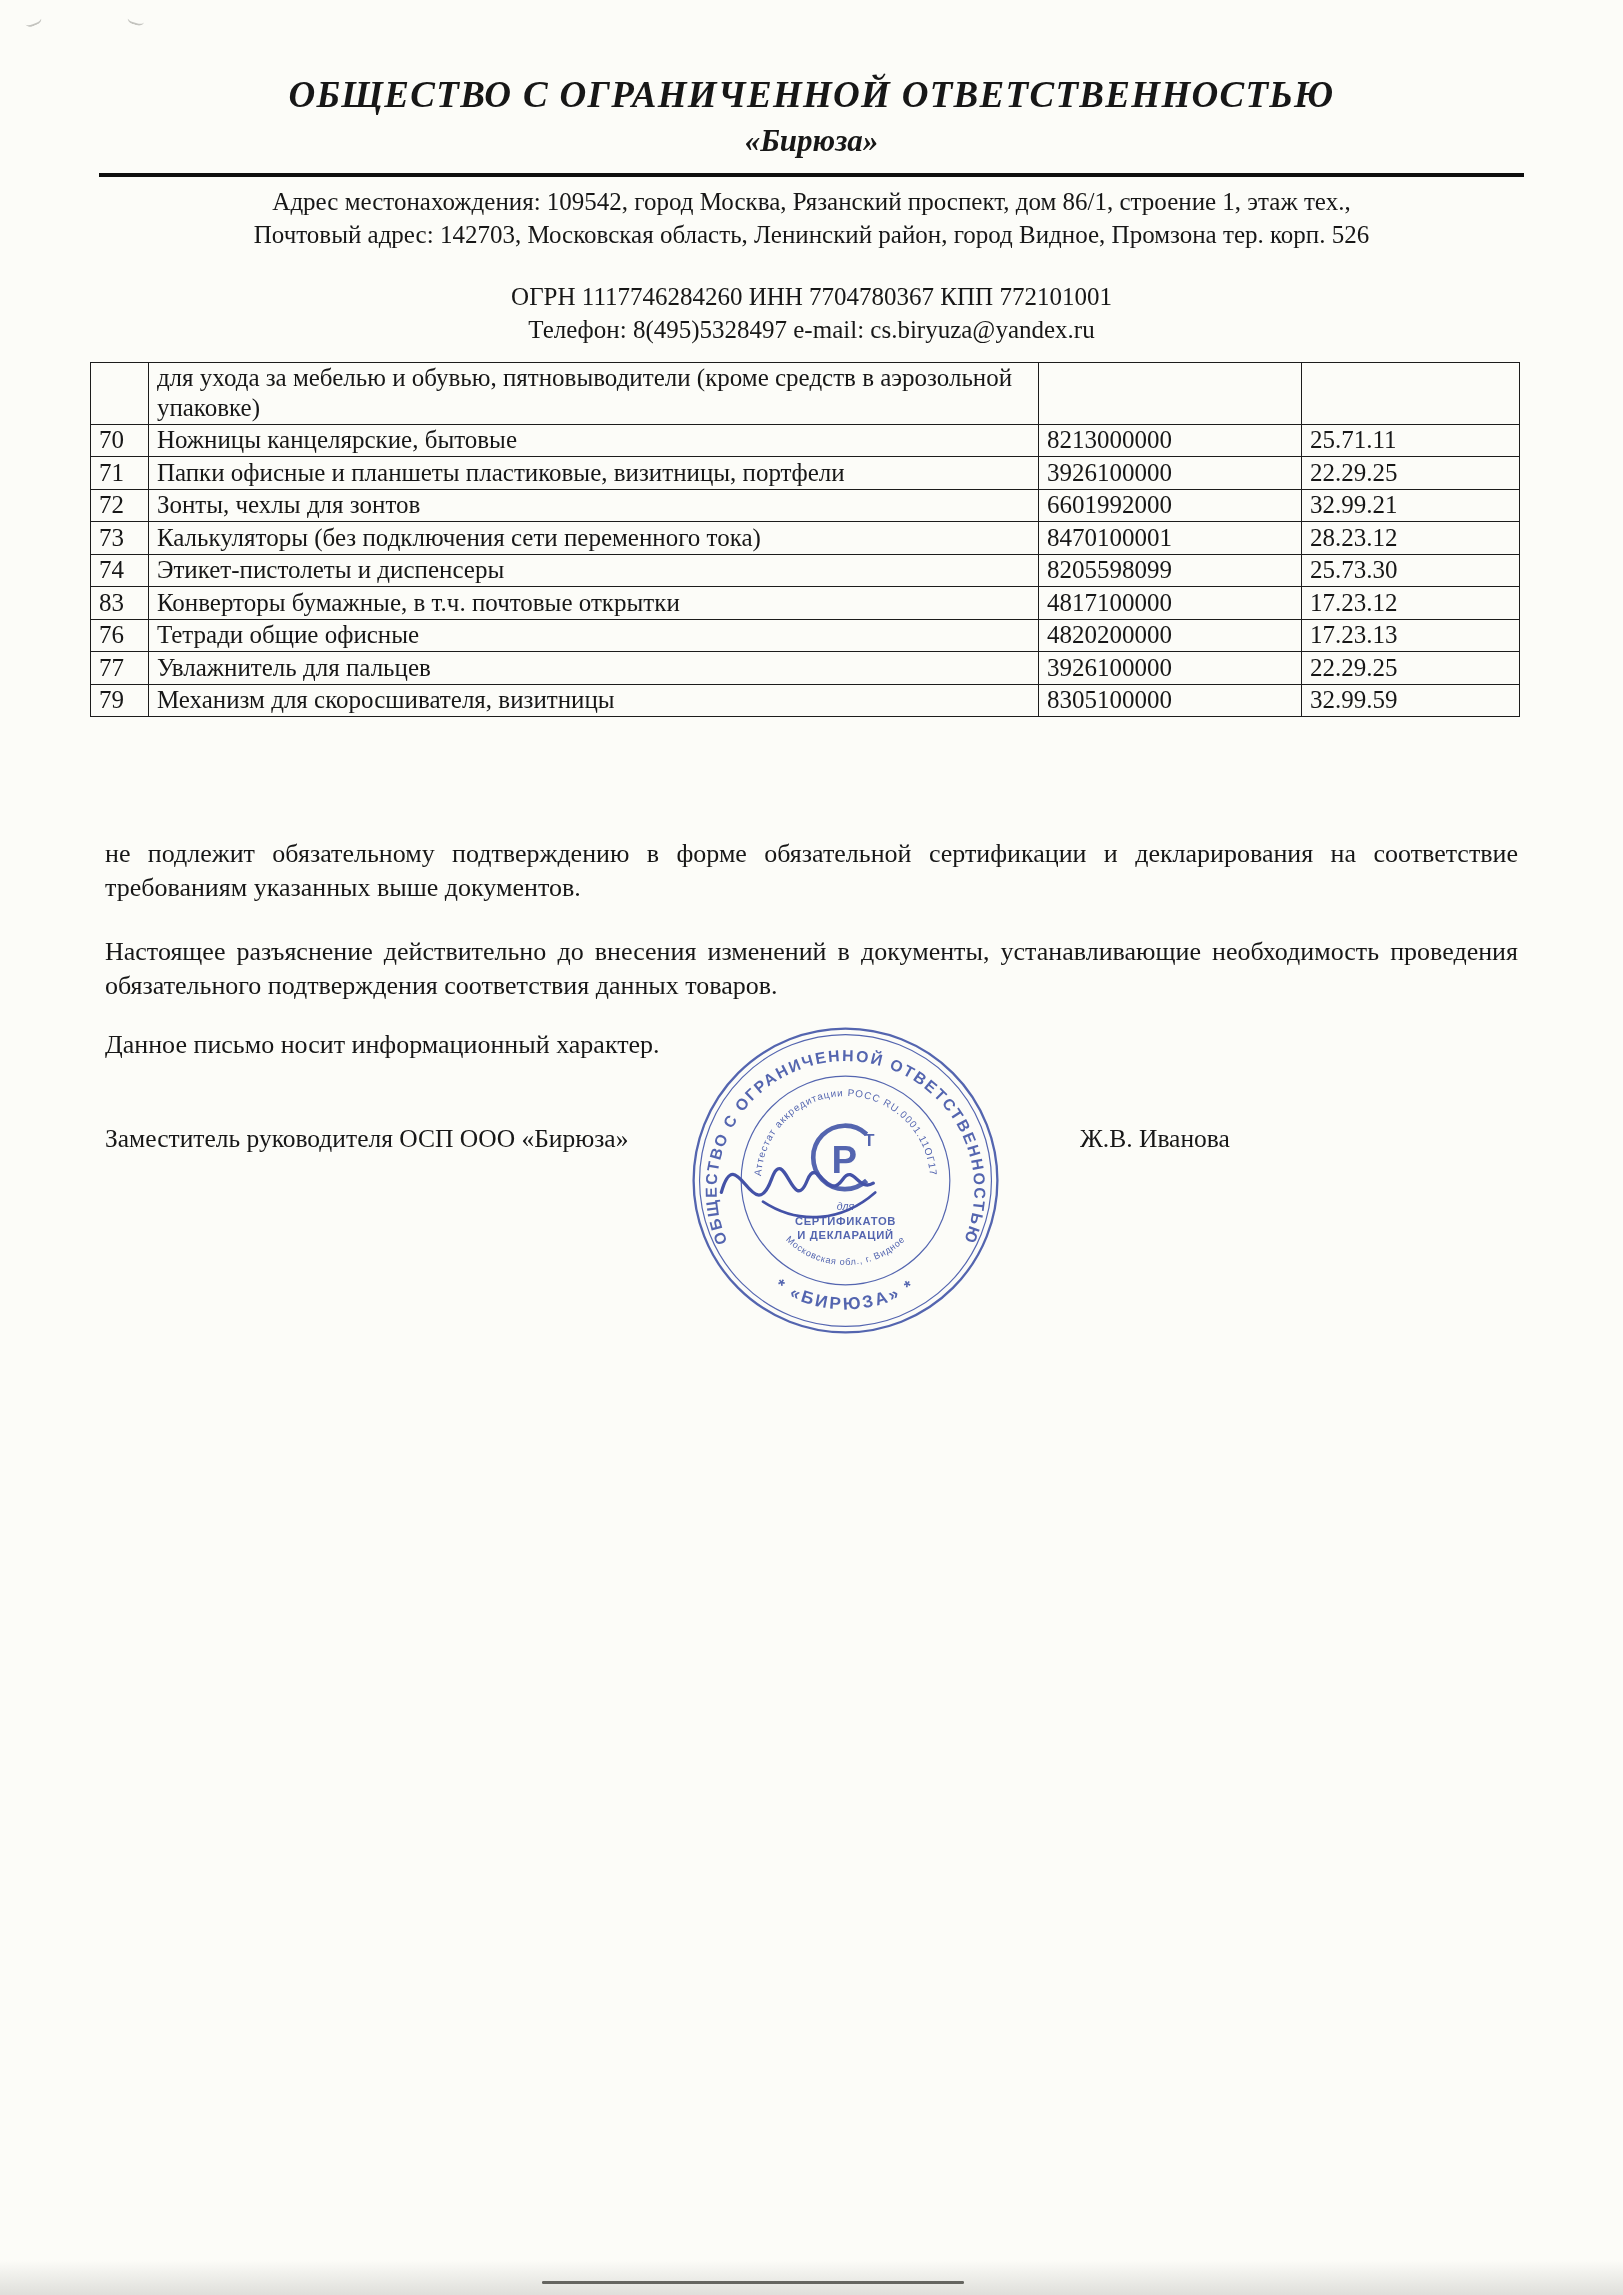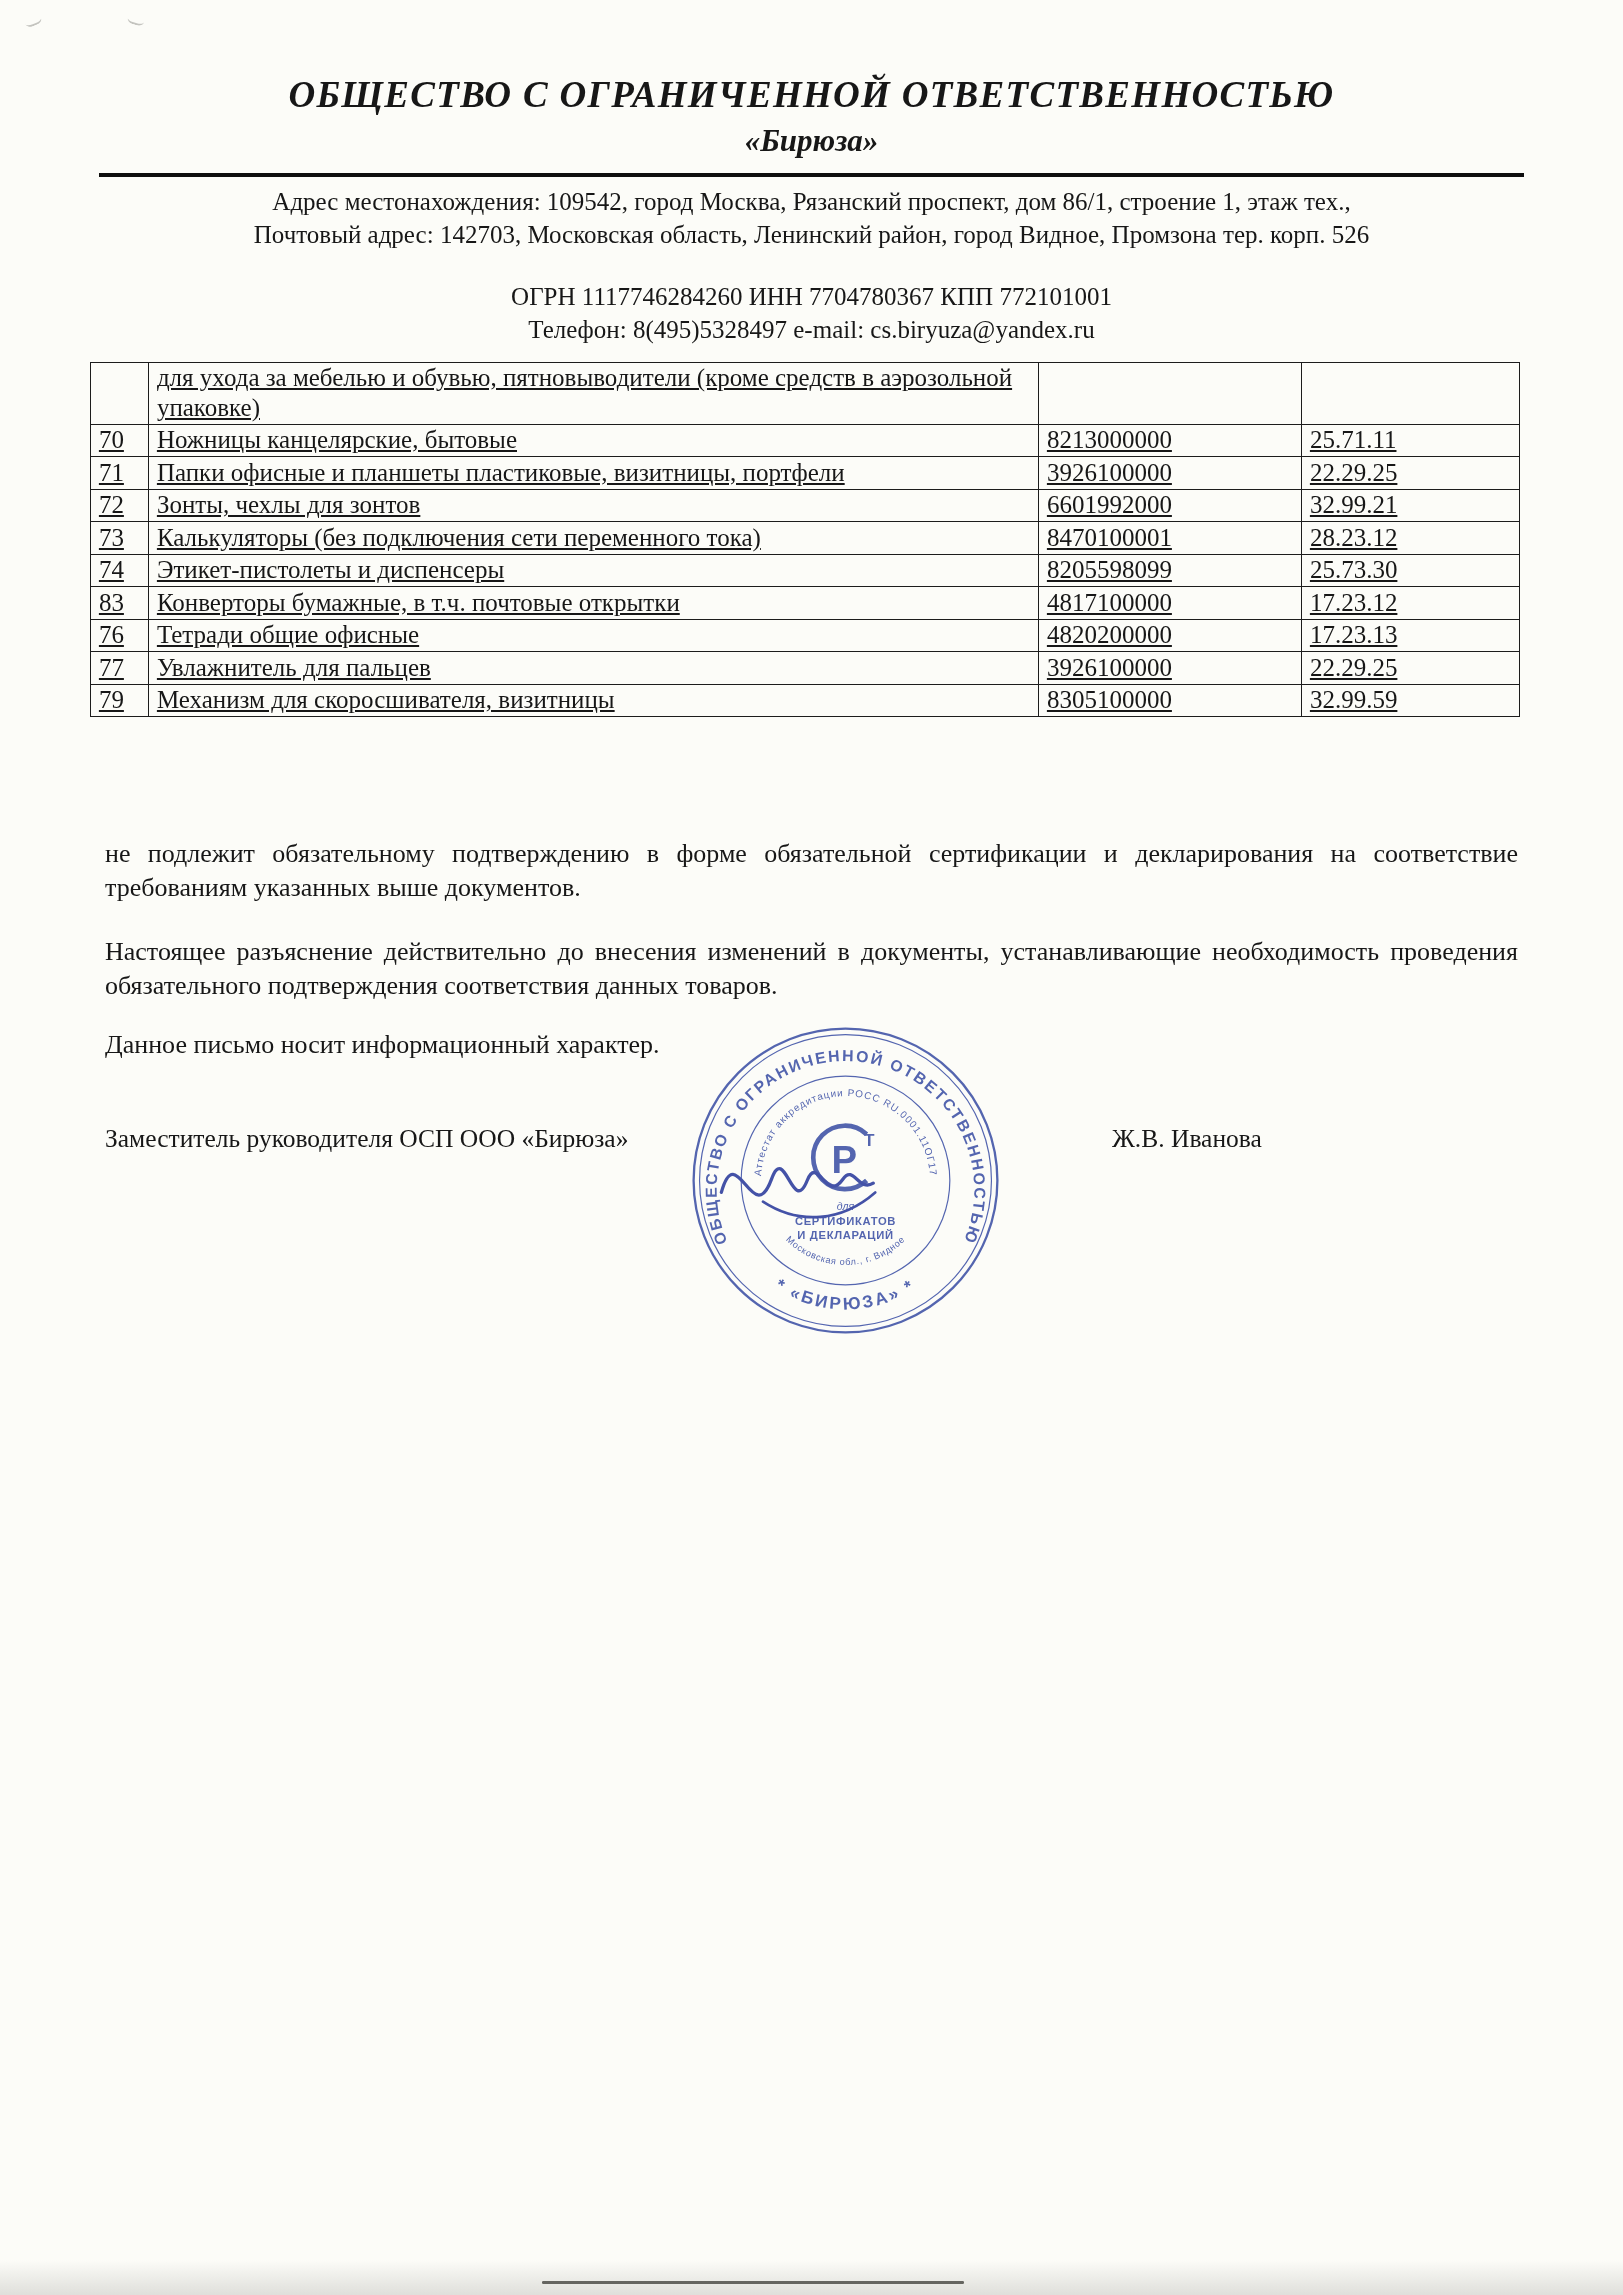--- a/index.html
+++ b/index.html
@@ -32,32 +32,31 @@
     width: 1429px;
     font-size: 25px;
     table-layout: fixed;
   }
   table.items td {
     border: 1.3px solid #1c1c1c;
     padding: 0.7px 7.9px 1.3px 7.9px;
     line-height: 1.18;
     vertical-align: top;
     overflow: hidden;
-    text-decoration: underline;
   }
   td.c-num { text-align: left; padding-left: 2.6px; padding-right: 2.6px; }
 
   .bodytext { margin: 0 105px; font-size: 26px; line-height: 1.32; }
   .p1 { margin-top: 120px; text-align: justify; }
   .p2 { margin-top: 29px; text-align: justify; }
   .p3 { margin-top: 25px; }
 
   .sigrow { position: relative; margin-top: 61px; height: 42px; font-size: 25.5px; }
   .sig-title { position: absolute; left: 105px; top: 0; }
-  .sig-name { position: absolute; left: 1112px; top: 0; }
+  .sig-name { position: absolute; left: 1080px; top: 0; }
 
   .stamp {
     position: absolute; left: 687px; top: 1022px;
     width: 317px; height: 317px; opacity: 0.88;
   }
   .seal-stroke { fill: none; stroke: var(--ink, #3d51a6); }
   .seal-text { fill: var(--ink, #3d51a6); font-family: "Liberation Sans", sans-serif; }
   .ring-top { font-size: 24px; letter-spacing: 3px; font-weight: bold; }
   .ring-bottom { font-size: 26px; letter-spacing: 4px; font-weight: bold; }
   .inner-top { font-size: 15px; letter-spacing: 1.5px; }

